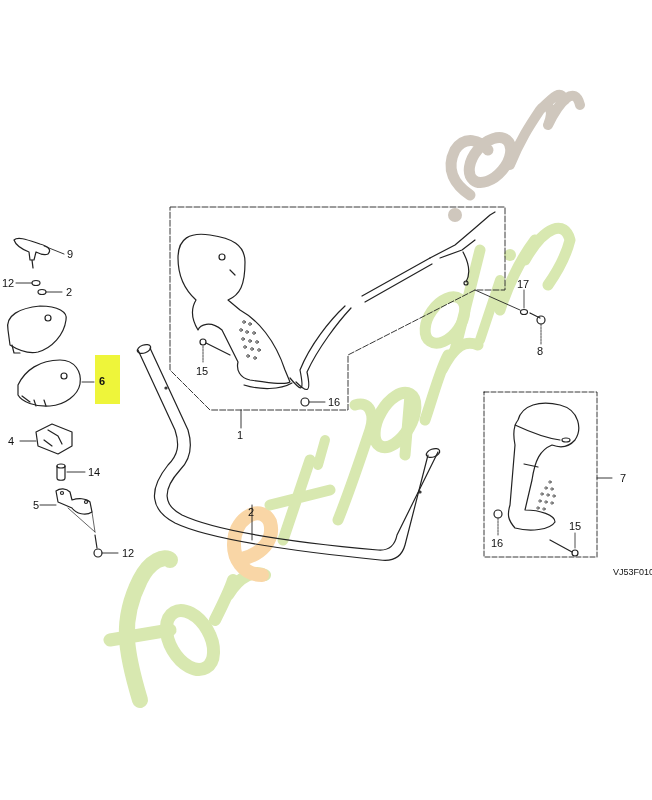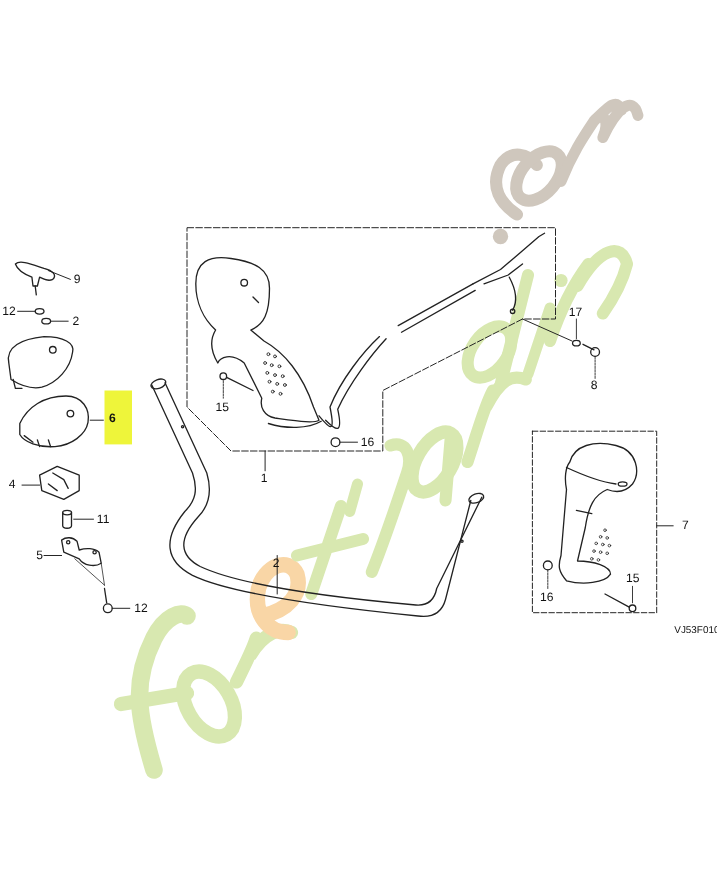--- a/index.html
+++ b/index.html
@@ -188,21 +188,21 @@
       <path d="M498 518 L498 536" stroke-width="0.8" stroke-dasharray="2 1"></path>
       <path d="M575 533 L575 548" stroke-width="0.8"></path>
     </g>
   </svg>
 
   <span class="lbl" style="left:67px;top:249px">9</span>
   <span class="lbl" style="left:2px;top:278px">12</span>
   <span class="lbl" style="left:66px;top:287px">2</span>
   <span class="lbl" style="left:99px;top:376px;font-weight:bold">6</span>
   <span class="lbl" style="left:8px;top:436px">4</span>
-  <span class="lbl" style="left:88px;top:467px">11</span>
+  <span class="lbl" style="left:88px;top:467px">14</span>
   <span class="lbl" style="left:33px;top:500px">5</span>
   <span class="lbl" style="left:122px;top:548px">12</span>
   <span class="lbl" style="left:237px;top:430px">1</span>
   <span class="lbl" style="left:196px;top:366px">15</span>
   <span class="lbl" style="left:328px;top:397px">16</span>
   <span class="lbl" style="left:517px;top:279px">17</span>
   <span class="lbl" style="left:537px;top:346px">8</span>
   <span class="lbl" style="left:248px;top:507px">2</span>
   <span class="lbl" style="left:620px;top:473px">7</span>
   <span class="lbl" style="left:491px;top:538px">16</span>

